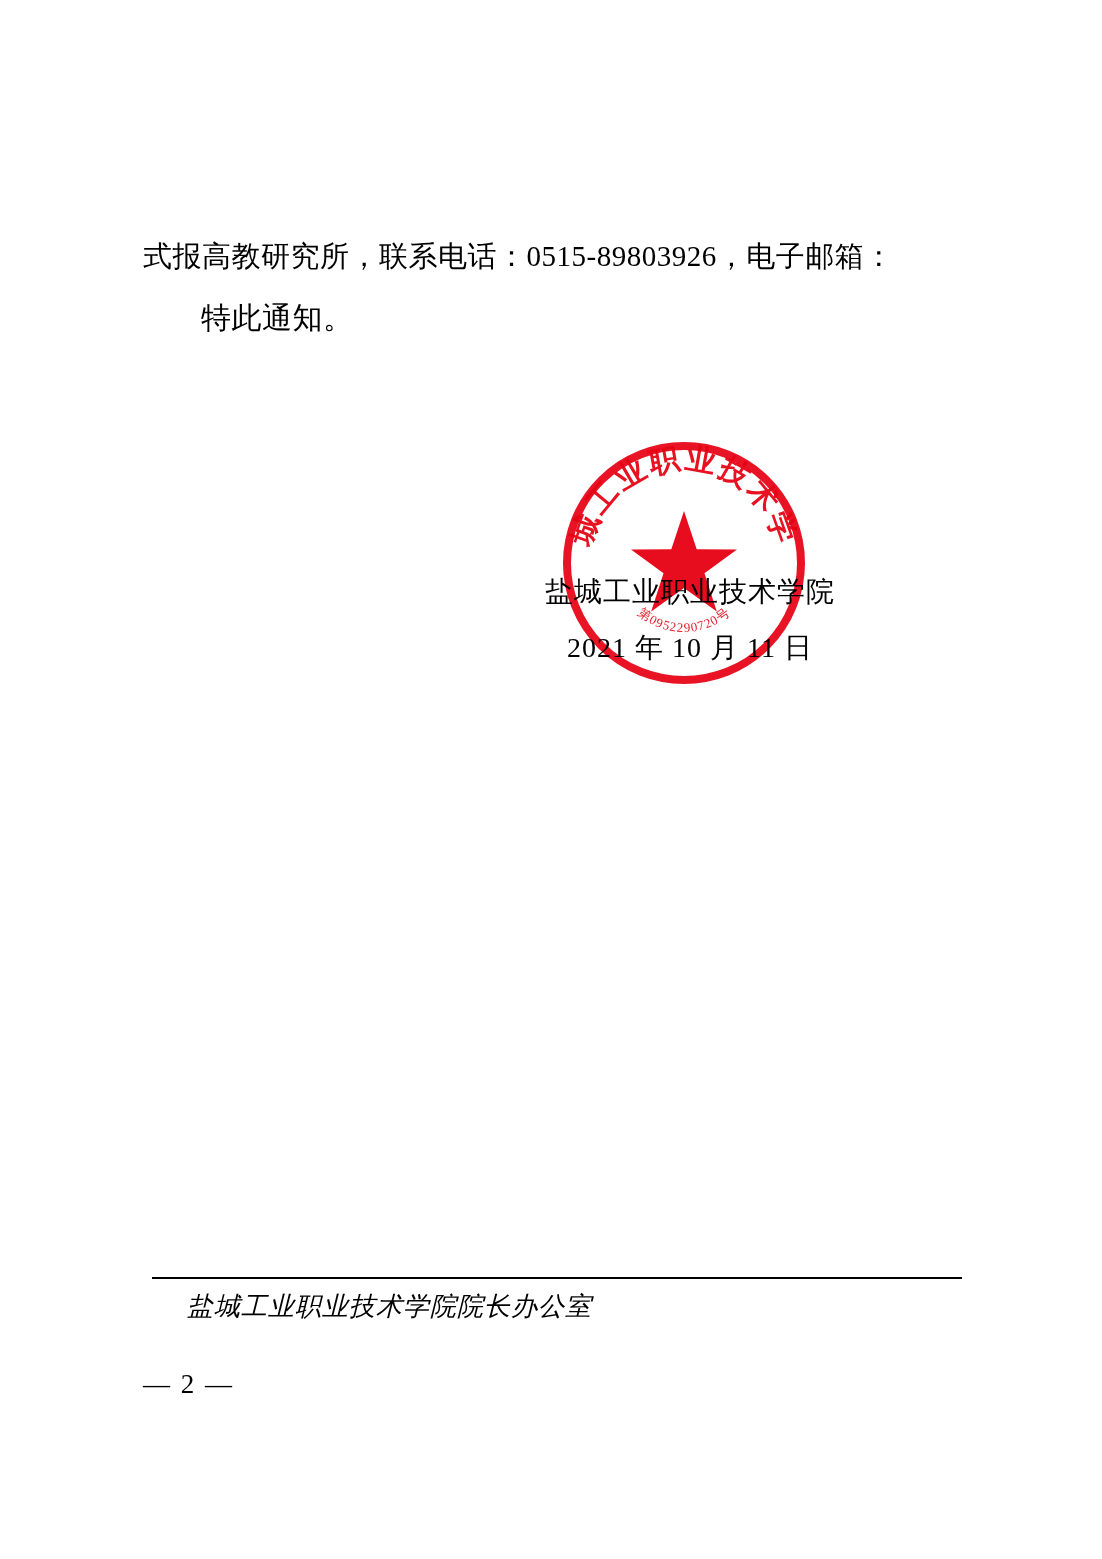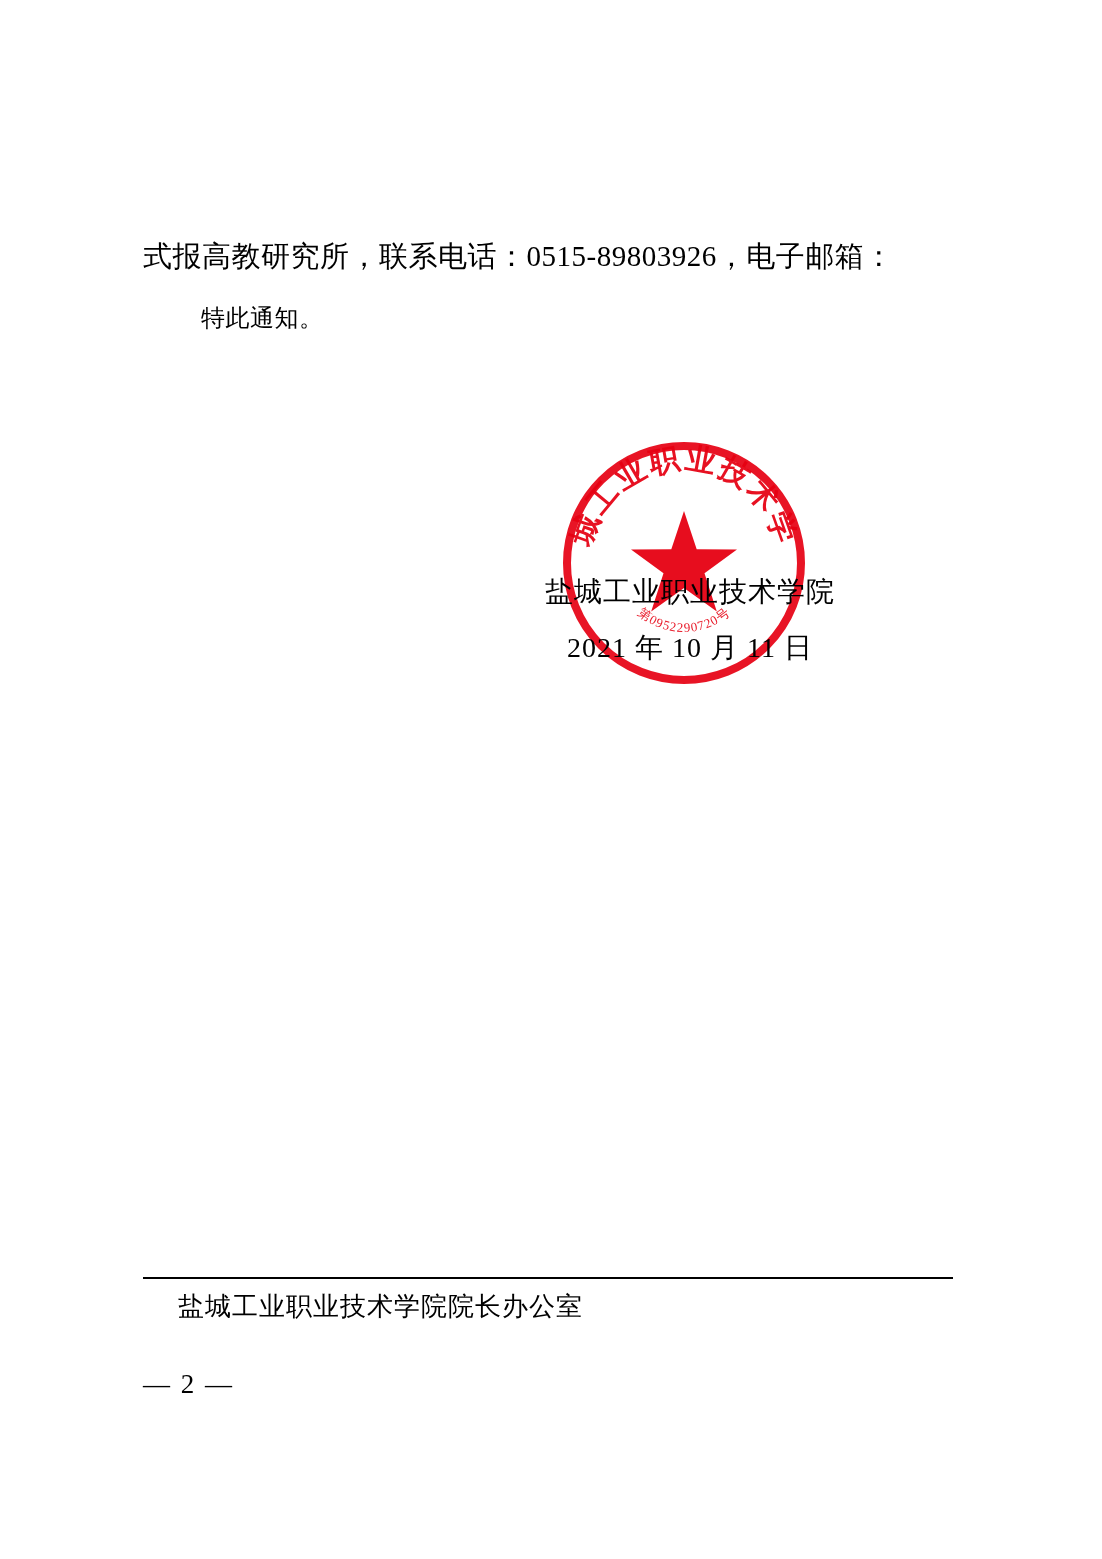--- a/index.html
+++ b/index.html
@@ -40,21 +40,21 @@
 
   .mono-line {
     font-family: "Liberation Mono", monospace;
     font-size: 27px;
     line-height: 62px;
     letter-spacing: 0.5px;
     white-space: pre;
   }
 
   .indent-para {
-    font-size: 24px;
+    font-size: 30px;
     line-height: 62px;
     letter-spacing: 0.5px;
     text-indent: 58px;
     white-space: pre;
   }
 
   .signature-block {
     position: absolute;
     left: 520px;
     top: 535px;
@@ -78,23 +78,24 @@
     width: 248px;
     height: 248px;
     z-index: 2;
     pointer-events: none;
   }
   .seal svg { display: block; }
 
   
   .footer {
     position: absolute;
-    left: 143px;
+    left: 152px;
     top: 1248px;
     width: 810px;
+    font-style: italic;
   }
   .footer-rule {
     border-top: 2px solid #000;
     width: 810px;
     height: 0;
   }
   .footer-row {
     display: flex;
     justify-content: space-between;
     align-items: center;

